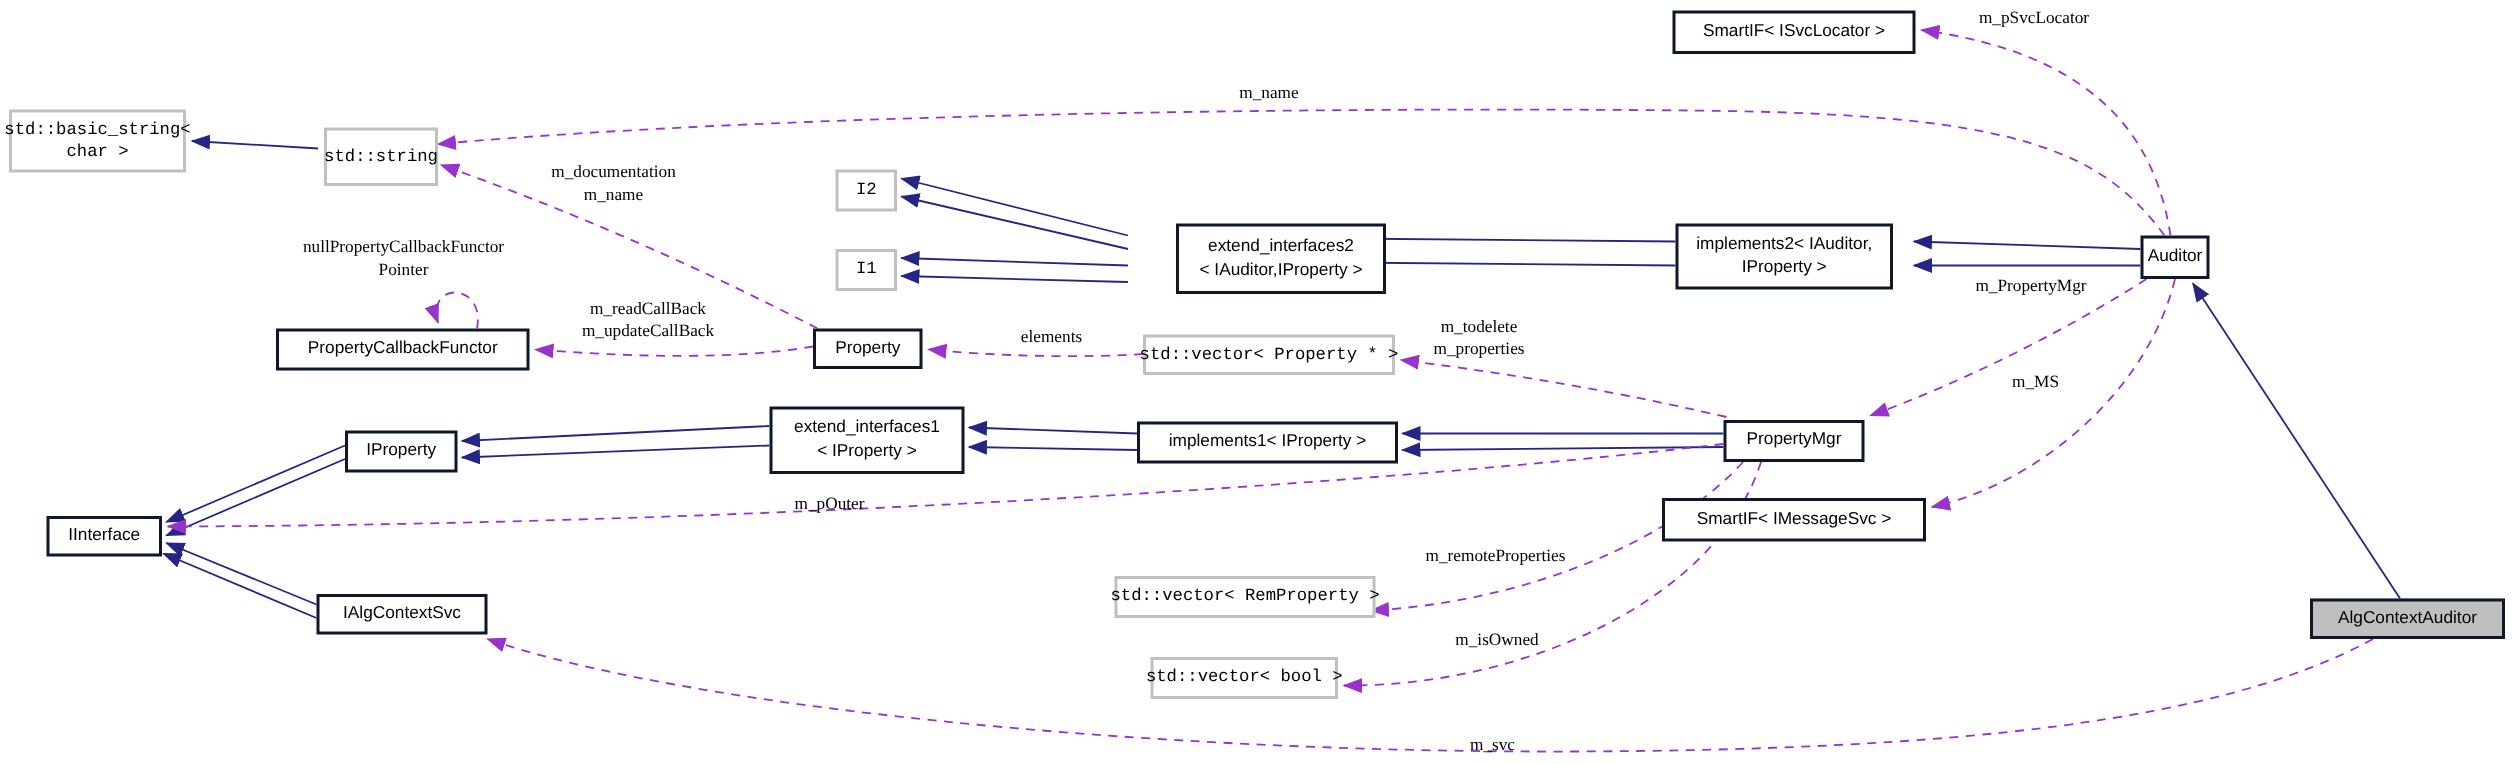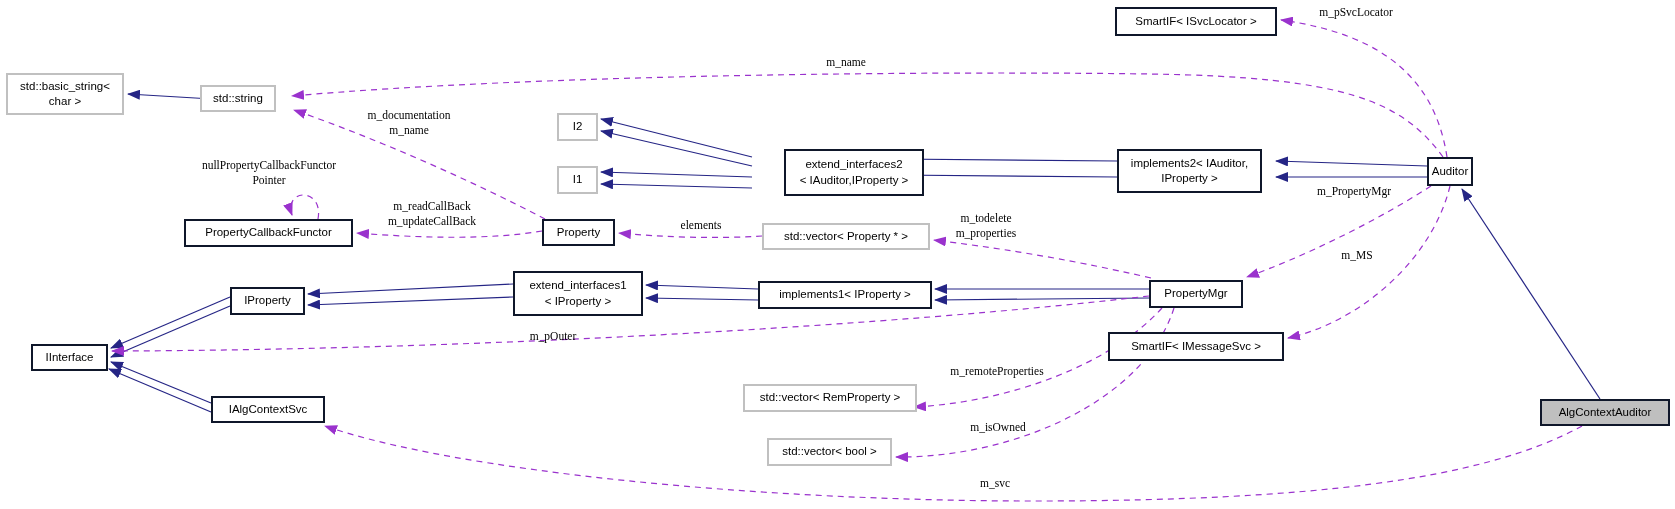--- a/index.html
+++ b/index.html
@@ -8,21 +8,21 @@
     font-family:"Liberation Sans", sans-serif;font-size:11.5px;color:#000;background:#fff;
   }
   svg.edges{position:absolute;left:0;top:0;z-index:1;}
   .solid{stroke:#252585;fill:none;stroke-width:1.2;}
   .dashed{stroke:#9a32cd;fill:none;stroke-width:1.2;stroke-dasharray:6,5;}
   .node{
     position:absolute;background:#fff;border:2px solid #0f172a;box-sizing:border-box;
     display:flex;flex-direction:column;align-items:center;justify-content:center;
     text-align:center;white-space:nowrap;line-height:1.32;z-index:2;cursor:pointer;
   }
-  .node.tpl{border-color:#c0c0c0;cursor:default;}
+  .node.tpl{border-color:#c0c0c0;cursor:default;font-family:Liberation Mono, monospace;}
   .node.focus{background:#bfbfbf;border-width:2px;cursor:default;}
   .elabel{
     position:absolute;transform:translateX(-50%);text-align:center;
     white-space:nowrap;line-height:15px;z-index:3;font-family:Liberation Serif, serif;
   }
 </style>
 </head>
 <body>
 
 <div class="canvas">
@@ -71,21 +71,21 @@
     <path class="dashed" d="M1162,308 C1110,365 1010,402 914,407" marker-end="url(#ap)"></path>
     <path class="dashed" d="M1174,308 C1145,400 1015,458 896,457" marker-end="url(#ap)"></path>
     <path class="dashed" d="M1582,426 C1480,482 1300,500 1050,501 C760,502 455,471 325,426" marker-end="url(#ap)"></path>
   </svg>
 
   <div class="node tpl" style="left:6px;top:73px;width:118px;height:42px">
     <span>std::basic_string&lt;</span>
     <span>char &gt;</span>
   </div>
 
-  <div class="node tpl" style="left:200px;top:85px;width:76px;height:27px">
+  <div class="node tpl" style="left:216px;top:85px;width:76px;height:39px">
     <span>std::string</span>
   </div>
 
   <div class="node" style="left:1115px;top:7px;width:162px;height:29px">
     <span>SmartIF&lt; ISvcLocator &gt;</span>
   </div>
 
   <div class="node tpl" style="left:557px;top:113px;width:41px;height:28px">
     <span>I2</span>
   </div>
@@ -194,17 +194,17 @@
   </div>
   <div class="elabel" style="left:553px;top:329px">
     <span style="display:block">m_pOuter</span>
   </div>
   <div class="elabel" style="left:997px;top:364px">
     <span style="display:block">m_remoteProperties</span>
   </div>
   <div class="elabel" style="left:998px;top:420px">
     <span style="display:block">m_isOwned</span>
   </div>
-  <div class="elabel" style="left:995px;top:476px">
+  <div class="elabel" style="left:995px;top:490px">
     <span style="display:block">m_svc</span>
   </div>
 
 </div>
 
 </body></html>

